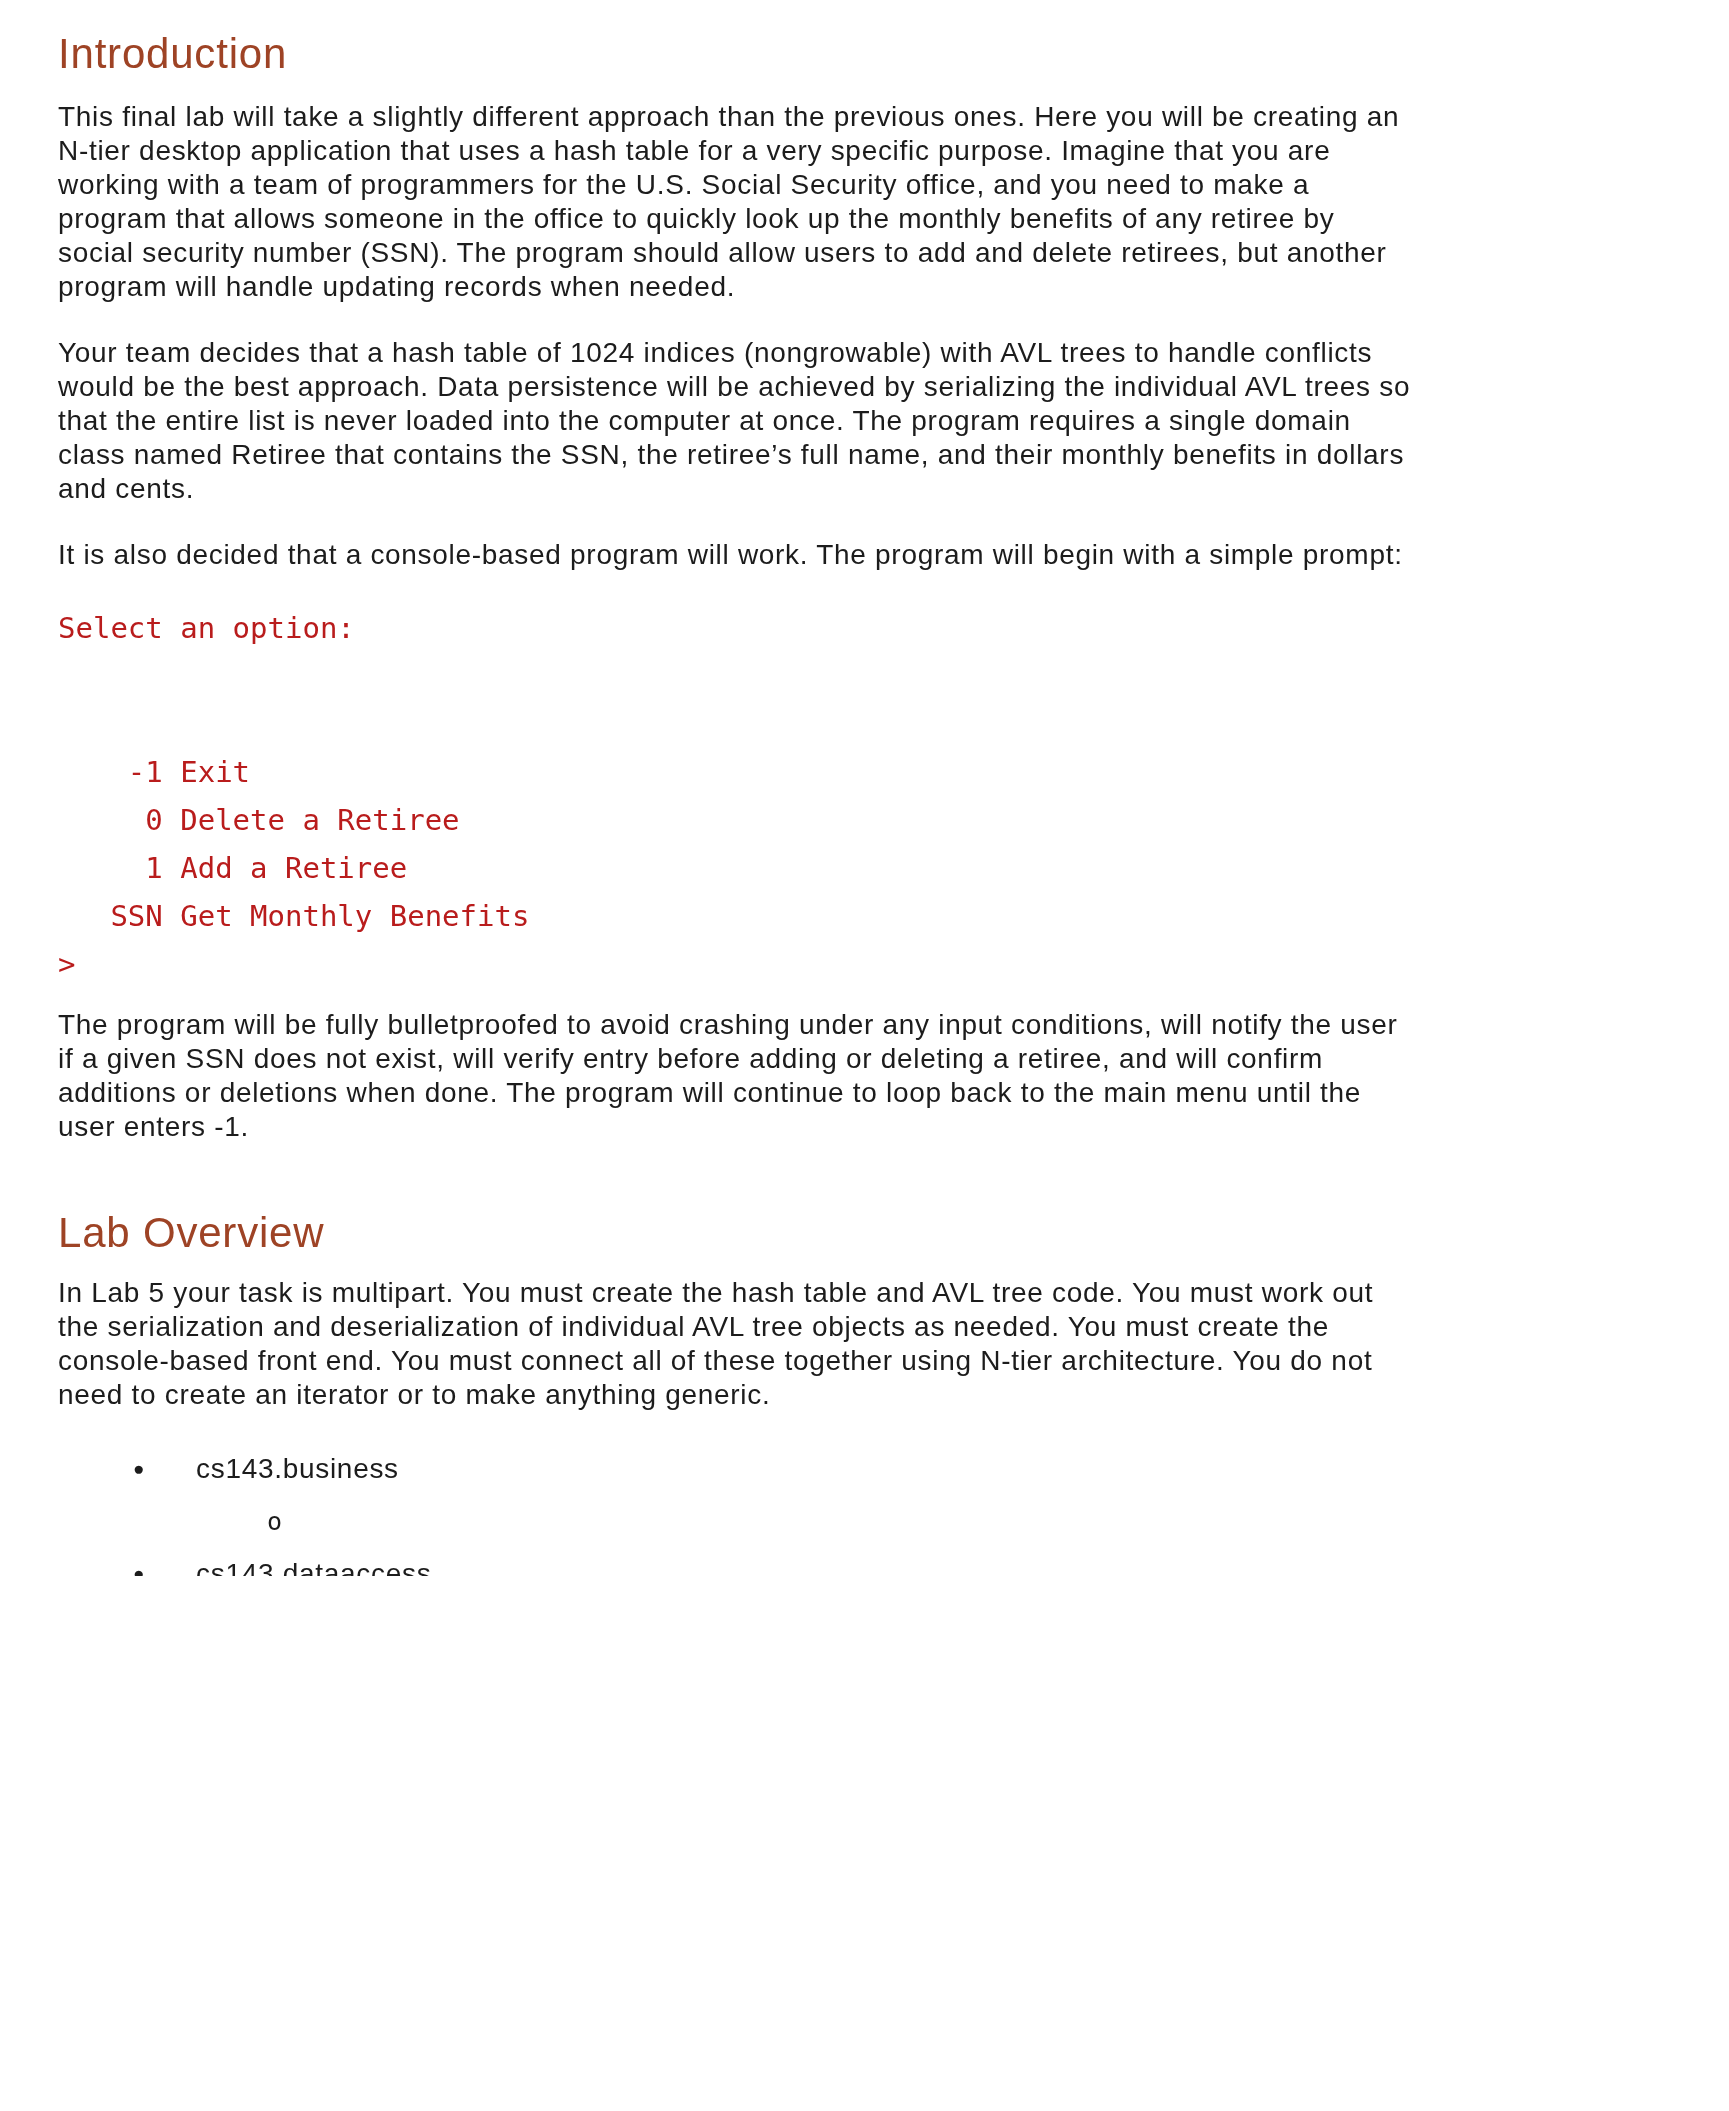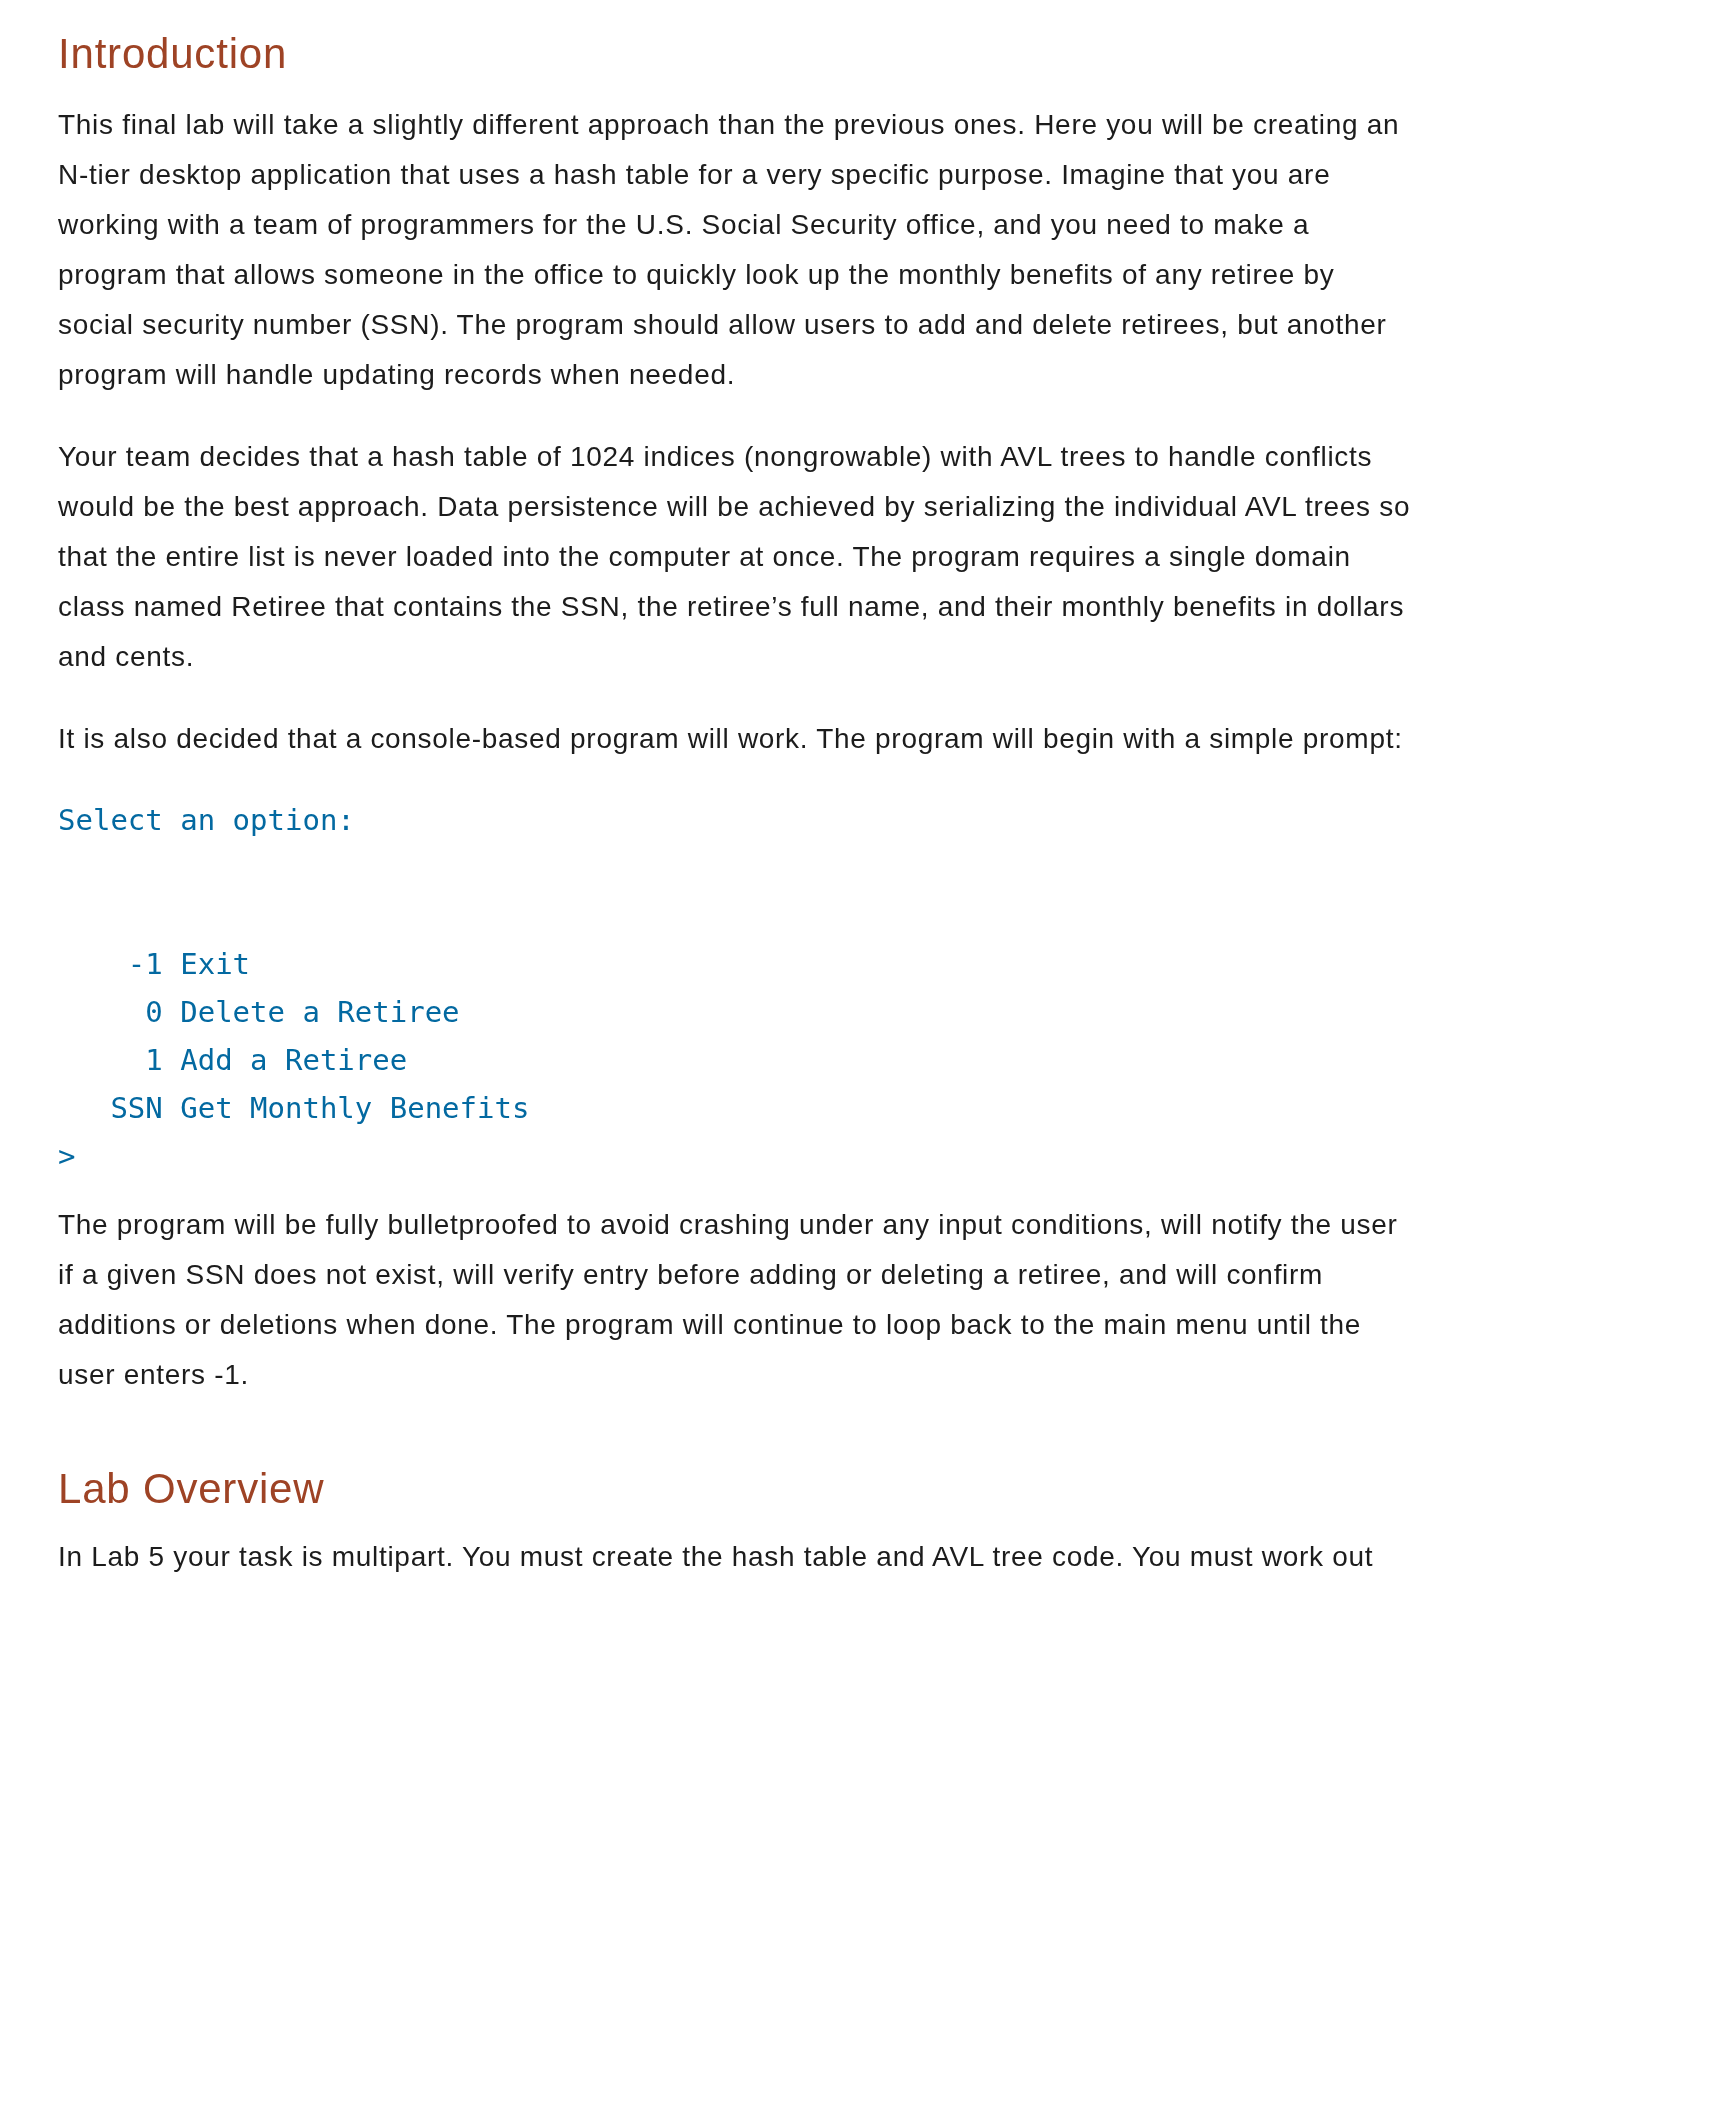--- a/index.html
+++ b/index.html
@@ -26,21 +26,21 @@
     line-height: 52px;
     letter-spacing: 0.8px;
     margin: 0 0 20px 0;
   }
   h2 {
     margin-top: 63px;
     margin-bottom: 17px;
   }
   p {
     font-size: 28px;
-    line-height: 50px;
+    line-height: 34px;
     letter-spacing: 0.7px;
     margin: 0 0 32px 0;
     white-space: pre-line;
   }
   pre.code {
     font-family: "DejaVu Sans Mono", "Liberation Mono", monospace;
     font-size: 29px;
     line-height: 48px;
     color: #3e3c37;
     letter-spacing: 0;
@@ -86,21 +86,21 @@
 working with a team of programmers for the U.S. Social Security office, and you need to make a
 program that allows someone in the office to quickly look up the monthly benefits of any retiree by
 social security number (SSN). The program should allow users to add and delete retirees, but another
 program will handle updating records when needed.</p>
     <p>Your team decides that a hash table of 1024 indices (nongrowable) with AVL trees to handle conflicts
 would be the best approach. Data persistence will be achieved by serializing the individual AVL trees so
 that the entire list is never loaded into the computer at once. The program requires a single domain
 class named Retiree that contains the SSN, the retiree’s full name, and their monthly benefits in dollars
 and cents.</p>
     <p>It is also decided that a console-based program will work. The program will begin with a simple prompt:</p>
-    <pre class="code" style="color: #0369a1;">Select an option:
+    <pre class="code" style="color: #b91c1c;">Select an option:
 
 
     -1 Exit
      0 Delete a Retiree
      1 Add a Retiree
    SSN Get Monthly Benefits
 &gt;</pre>
     <p>The program will be fully bulletproofed to avoid crashing under any input conditions, will notify the user
 if a given SSN does not exist, will verify entry before adding or deleting a retiree, and will confirm
 additions or deletions when done. The program will continue to loop back to the main menu until the

